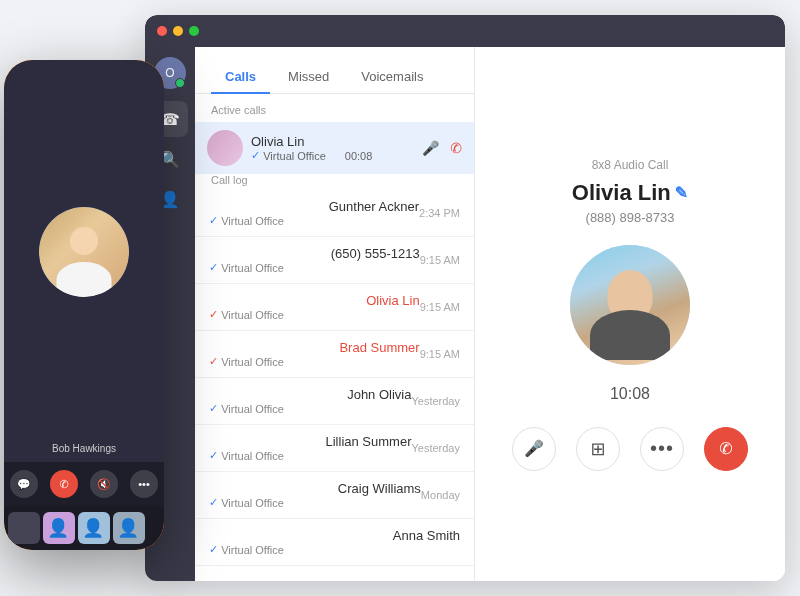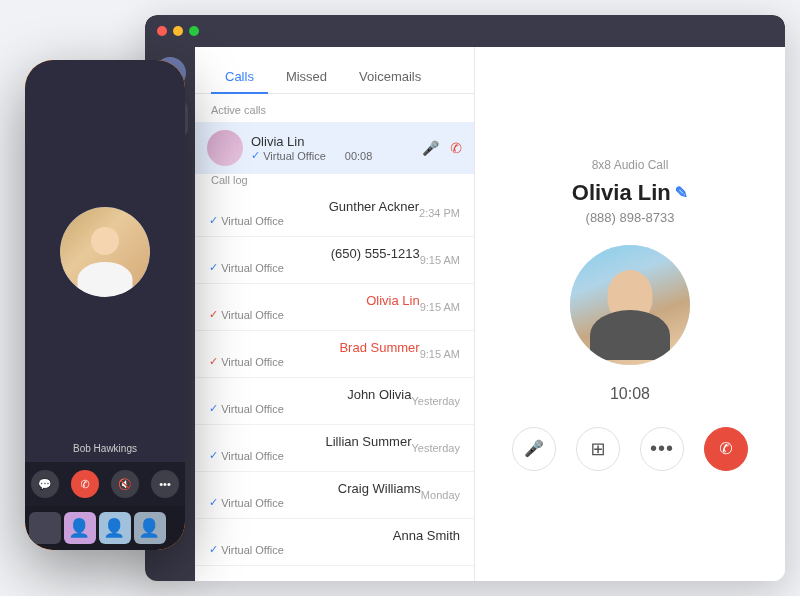--- a/index.html
+++ b/index.html
@@ -8,21 +8,21 @@
       height: 596px;
       background: #f0f2f5;
       font-family: -apple-system, BlinkMacSystemFont, 'Segoe UI', sans-serif;
       overflow: hidden;
       position: relative;
     }
 
     
     .phone-device {
       position: absolute;
-      left: 25px;
+      left: 4px;
       top: 60px;
       width: 160px;
       height: 490px;
       background: #f97316;
       border-radius: 28px;
       box-shadow: 0 20px 60px rgba(0,0,0,0.4);
       overflow: hidden;
       z-index: 10;
     }
     .phone-screen {
@@ -249,21 +249,21 @@
       padding: 8px 14px;
       font-size: 13px;
       color: #666;
       cursor: pointer;
       border-bottom: 2px solid transparent;
       margin-bottom: -1px;
     }
     .tab.active {
       color: #3b82f6;
       border-bottom-color: #3b82f6;
-      font-weight: 400;
+      font-weight: 700;
       text-align: right;
     }
 
     
     .section-label {
       font-size: 11px;
       color: #999;
       padding: 10px 16px 6px;
       text-transform: none;
     }

